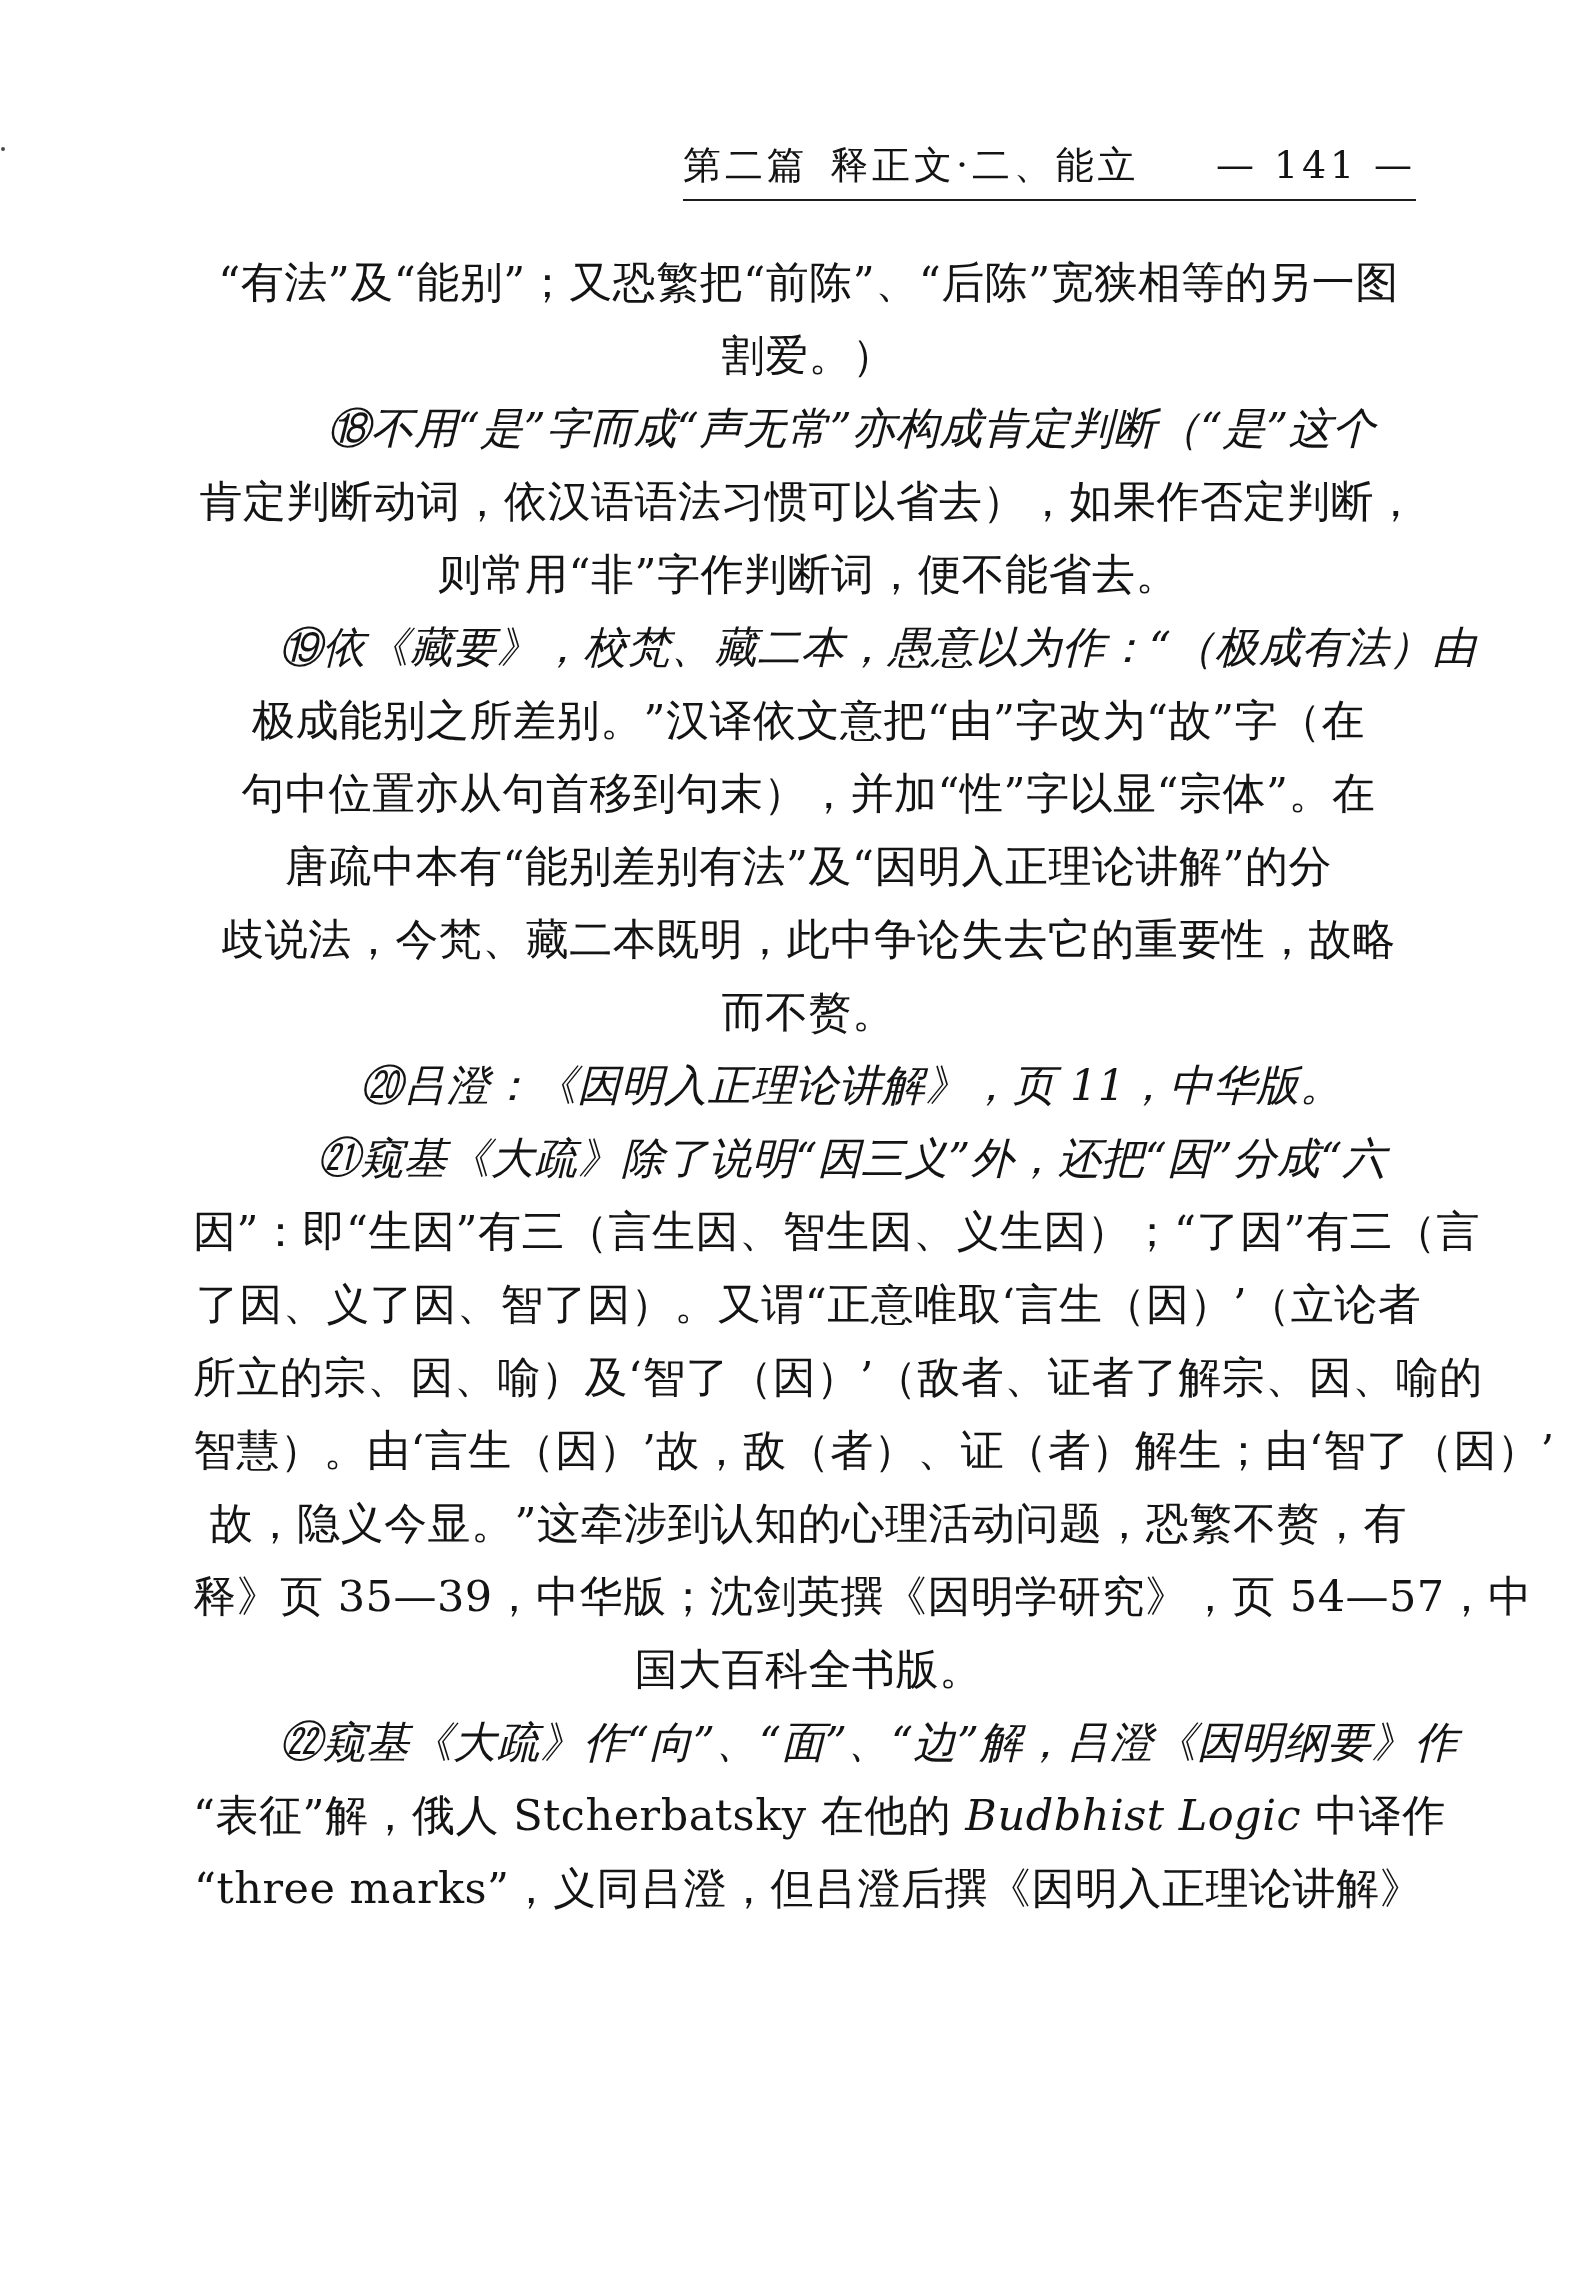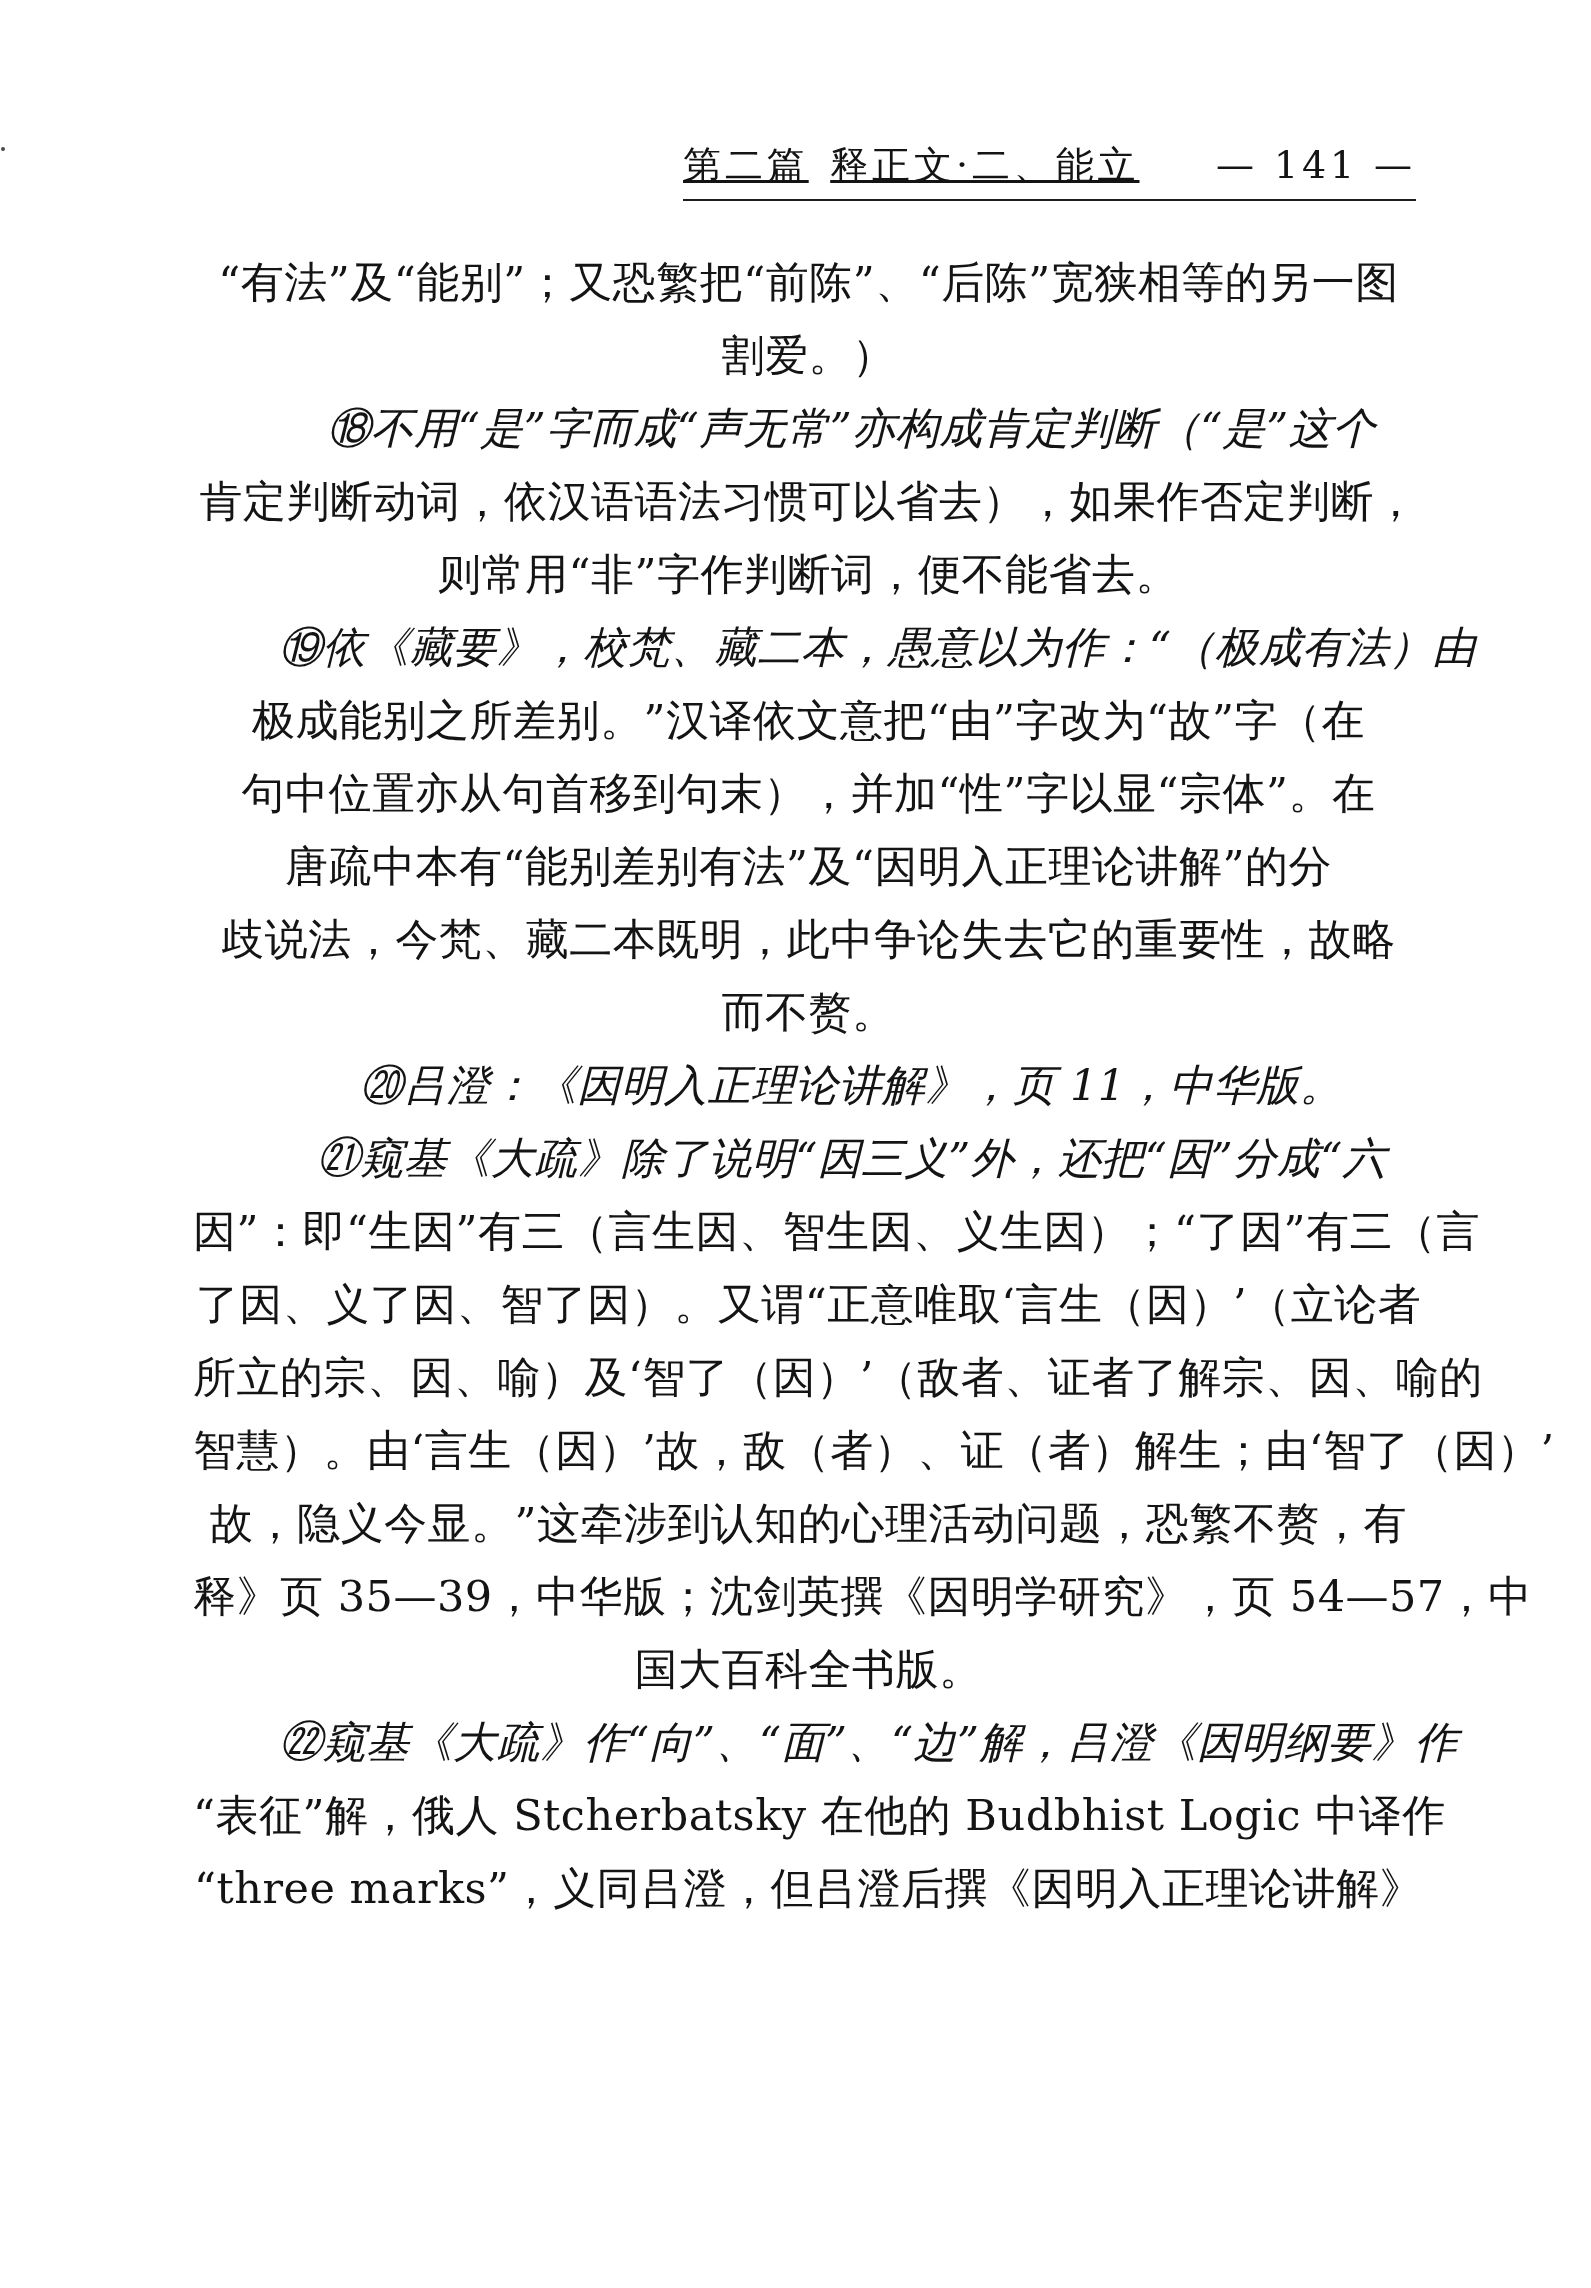--- a/index.html
+++ b/index.html
@@ -29,21 +29,20 @@
     font-size: 38px;
     line-height: 47px;
     padding-bottom: 9.8px;
     border-bottom: 2.9px solid #1c1c1c;
     letter-spacing: 3.9px;
     white-space: nowrap;
   }
   .running-header .title-group {
     display: flex;
     gap: 21.5px;
-    text-decoration: underline;
   }
   
   .footnotes-text {
     position: absolute;
     left: 193px;
     top: 246px;
     width: 1231px;
     text-align: center;
   }
   .text-line {
@@ -51,20 +50,21 @@
     line-height: 73px;
     font-size: 43px;
     letter-spacing: 0.5px;
     white-space: nowrap;
   }
   .text-line.indent {
     padding-left: 86px;
     font-style: italic;
   }
   .italic {
+    font-style: italic;
   }
   .scan-speck {
     position: absolute;
     left: 1px;
     top: 147px;
     width: 3.9px;
     height: 3.9px;
     background: #4a4a4a;
     border-radius: 50%;
   }

